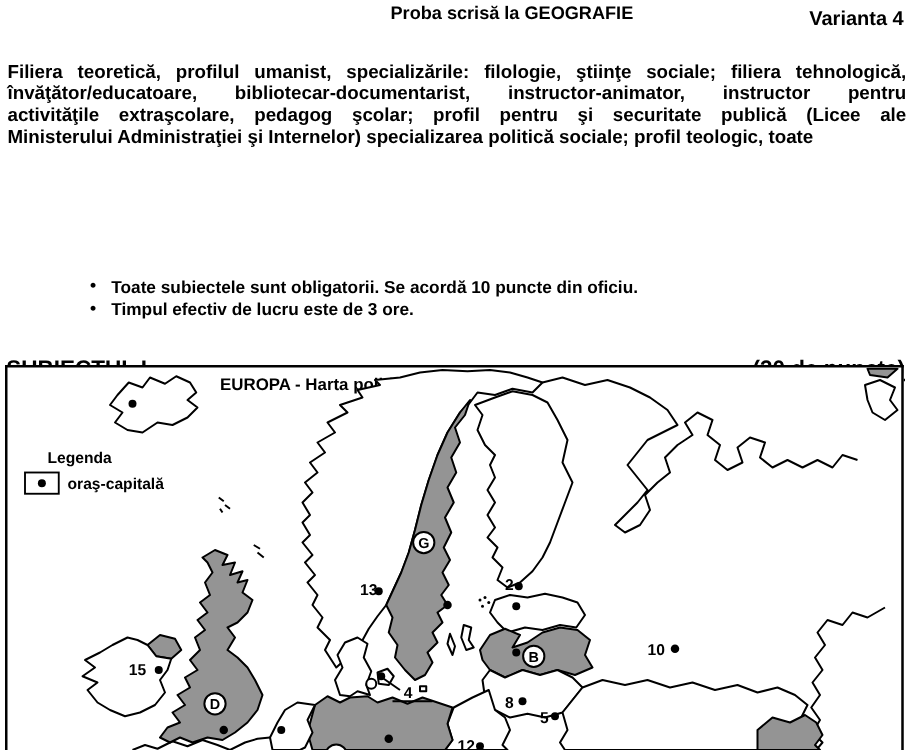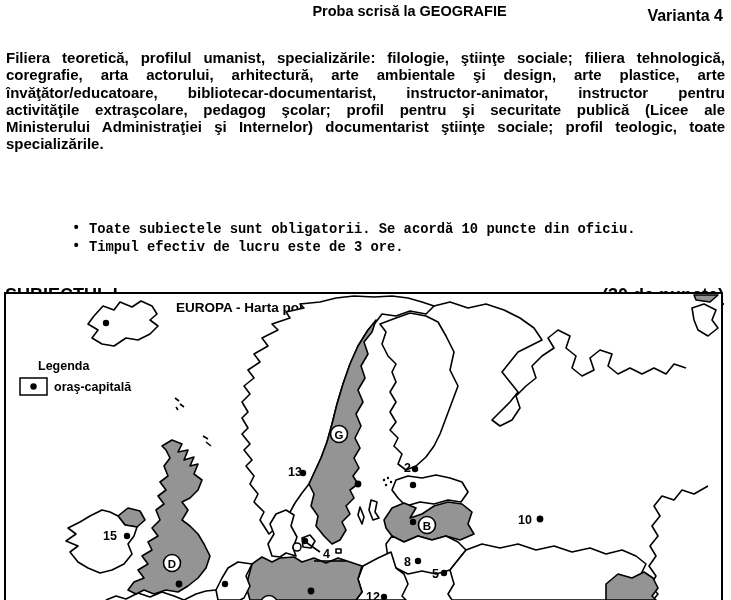--- a/index.html
+++ b/index.html
@@ -6,21 +6,21 @@
   body{
     width:731px;height:600px;overflow:hidden;background:#ffffff;position:relative;
     font-family:"Liberation Sans","DejaVu Sans",sans-serif;color:#000;font-weight:bold;
   }
   .abs{position:absolute;}
   .doc-title{top:3px;left:0;width:731px;text-align:center;font-size:14.5px;padding-left:44px;}
   .variant{top:7px;right:8px;font-size:16px;}
   .para{top:49px;left:6px;width:719px;font-size:15px;line-height:17.3px;}
   .para .pline{text-align:justify;text-align-last:justify;white-space:normal;}
   .para .pline:last-child{text-align-last:left;}
-  .bullets{top:221px;left:58px;width:660px;font-size:13.8px;line-height:17.6px;font-family:Liberation Mono, monospace;}
+  .bullets{top:221px;left:58px;width:660px;font-size:13.8px;line-height:17.6px;}
   .bullet-item{padding-left:31px;position:relative;}
   .bullet-item::before{content:"•";position:absolute;left:14px;top:-1px;font-size:14px;}
   .subject-line{top:285px;left:5px;width:719px;height:18px;border-bottom:2px solid #000;
     display:flex;justify-content:space-between;font-size:18px;}
   .map-box{top:292px;left:4px;width:719px;height:308px;border:2.5px solid #000;border-bottom:none;box-sizing:border-box;overflow:hidden;background:#fff;}
   .map-box svg{display:block;}
   svg text{font-family:"Liberation Sans","DejaVu Sans",sans-serif;font-weight:bold;fill:#000;}
   .country{stroke:#000;stroke-width:1.6;stroke-linejoin:round;fill:#ffffff;}
   .gray{fill:#949494;}
   .coast{stroke:#000;stroke-width:1.6;stroke-linejoin:round;fill:none;}
@@ -30,25 +30,23 @@
   .mletter{font-size:11.5px;text-anchor:middle;}
 </style>
 </head>
 <body>
 
 <div class="abs doc-title">Proba scrisă la GEOGRAFIE</div>
 <div class="abs variant">Varianta 4</div>
 
 <div class="abs para">
   <div class="pline">Filiera teoretică, profilul umanist, specializările:  filologie, ştiinţe sociale; filiera tehnologică,</div>
-  <div class="pline">coregrafie, arta actorului, arhitectură, arte ambientale şi design, arte plastice, arte</div>
   <div class="pline">învăţător/educatoare, bibliotecar-documentarist, instructor-animator, instructor pentru</div>
   <div class="pline">activităţile extraşcolare, pedagog şcolar; profil pentru şi securitate publică (Licee ale</div>
-  <div class="pline">Ministerului Administraţiei şi Internelor) documentarist ştiinţe sociale; profil teologic, toate</div>
-  <div class="pline">specializările.</div>
+  <div class="pline">Ministerului Administraţiei şi Internelor) specializarea politică sociale; profil teologic, toate</div>
 </div>
 
 <div class="abs bullets">
   <div class="bullet-item">Toate subiectele sunt obligatorii. Se acordă 10 puncte din oficiu.</div>
   <div class="bullet-item">Timpul efectiv de lucru este de 3 ore.</div>
 </div>
 
 <div class="abs subject-line">
   <span>SUBIECTUL I</span>
   <span>(30 de puncte)</span>

